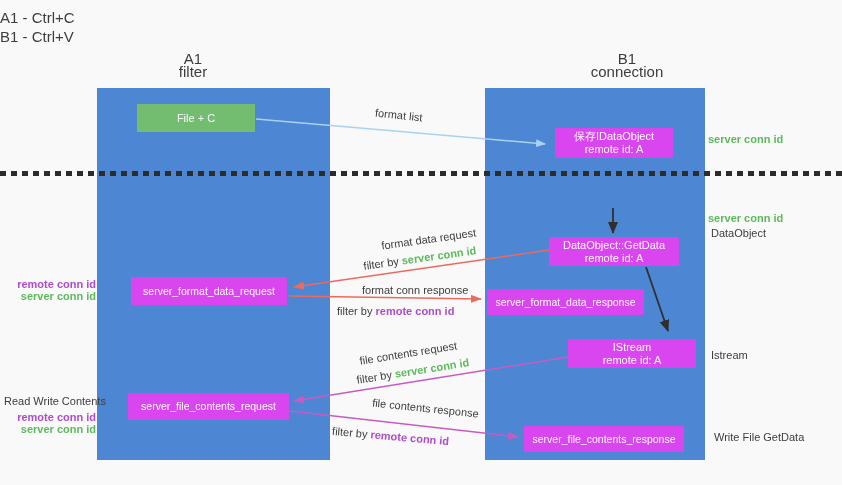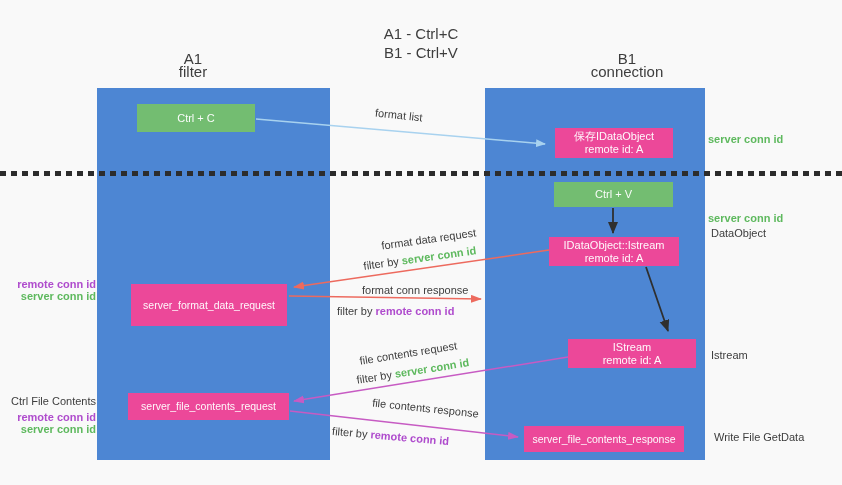--- a/index.html
+++ b/index.html
@@ -1,38 +1,38 @@
 <!DOCTYPE html>
 <html><head>
 <meta charset="utf-8">
 <style>
   html,body { margin:0; padding:0; }
   body { font-family:"Liberation Sans", sans-serif; background:#f9f9f9; }
   .stage { position:relative; width:842px; height:485px; background:#f9f9f9; overflow:hidden; }
 
-  .title { position:absolute; top:8px; left:0; width:842px; text-align:center;
-           font-size:15px; line-height:19px; color:#3d3d3d;margin-top:16px; }
+  .title { position:absolute; top:8px; left:0; width:842px; 
+           font-size:15px; line-height:19px; color:#3d3d3d; }
 
   .lane-header { position:absolute; top:52px; width:120px; text-align:center;
                  font-size:15px; line-height:13px; color:#3d3d3d; }
 
   .lane { position:absolute; top:88px; height:372px; background:#4d86d3; z-index:1; }
   .lane-a { left:97px;  width:233px; }
   .lane-b { left:485px; width:220px; }
 
   .dotted { position:absolute; left:0; top:171px; width:842px; height:5px; z-index:3;
             background:repeating-linear-gradient(90deg,#2c2c2c 0 6px,transparent 6px 11px); }
 
   svg.arrows { position:absolute; left:0; top:0; z-index:4; }
 
   .node { position:absolute; z-index:5; display:flex; flex-direction:column;
           align-items:center; justify-content:center; text-align:center;
           color:rgba(255,255,255,0.96); font-size:11px; line-height:13px; white-space:nowrap; }
   .node.green  { background:#73bd71; }
-  .node.orange { background:#ec4899; }
+  .node.orange { background:#d946ef; }
   .node.small-text { font-size:10.5px; }
 
   .edge-label { position:absolute; z-index:6; font-size:11px; color:#3d3d3d;
                 white-space:nowrap; transform-origin:center; }
   .side-label { position:absolute; z-index:6; font-size:11px; color:#3d3d3d; white-space:nowrap; }
   .side-pair  { position:absolute; z-index:6; left:4px; width:92px; text-align:right;
                 font-size:11px; line-height:11.5px; font-weight:bold; white-space:nowrap; }
   .right-align { left:4px; width:92px; text-align:right; }
   .green-text  { color:#5eb95e; font-weight:bold; }
   .purple-text { color:#af4ccd; font-weight:bold; }
@@ -79,41 +79,41 @@
     <path d="M256,119 L545,144" stroke="#a8d2ef" stroke-width="1.6" fill="none" marker-end="url(#ah-blue)"></path>
     <path d="M613,208 L613,233" stroke="#2f2f2f" stroke-width="1.8" fill="none" marker-end="url(#ah-black)"></path>
     <path d="M646,267 L668,331" stroke="#2f2f2f" stroke-width="1.8" fill="none" marker-end="url(#ah-black)"></path>
     <path d="M549,250 L294,287" stroke="#ed6a5e" stroke-width="1.5" fill="none" marker-end="url(#ah-red)"></path>
     <path d="M289,296 L481,299" stroke="#ed6a5e" stroke-width="1.5" fill="none" marker-end="url(#ah-red)"></path>
     <path d="M568,357 L294,401" stroke="#c75bc3" stroke-width="1.5" fill="none" marker-end="url(#ah-magenta)"></path>
     <path d="M290,411 L518,437" stroke="#c75bc3" stroke-width="1.5" fill="none" marker-end="url(#ah-magenta)"></path>
   </svg>
 
   <div class="node green" style="left:137px;top:104px;width:118px;height:28px">
-    <span>Ctrl + C</span>
+    <span>File + C</span>
   </div>
 
   <div class="node orange" style="left:555px;top:128px;width:118px;height:30px">
     <span>保存IDataObject</span>
     <span>remote id: A</span>
   </div>
 
-  <div class="node green" style="left:554px;top:182px;width:119px;height:25px">
-    <span>Ctrl + V</span>
-  </div>
 
   <div class="node orange" style="left:549px;top:237px;width:130px;height:29px">
-    <span>IDataObject::Istream</span>
+    <span>DataObject::GetData</span>
     <span>remote id: A</span>
   </div>
 
-  <div class="node orange small-text" style="left:131px;top:284px;width:156px;height:42px">
+  <div class="node orange small-text" style="left:131px;top:277px;width:156px;height:28px">
     <span>server_format_data_request</span>
   </div>
 
+  <div class="node orange small-text" style="left:487px;top:289px;width:157px;height:26px">
+    <span>server_format_data_response</span>
+  </div>
 
   <div class="node orange" style="left:568px;top:339px;width:128px;height:29px">
     <span>IStream</span>
     <span>remote id: A</span>
   </div>
 
   <div class="node orange small-text" style="left:524px;top:426px;width:160px;height:26px">
     <span>server_file_contents_response</span>
   </div>
 
@@ -145,21 +145,21 @@
   <div class="edge-label" style="left:332px;top:430px;transform:rotate(5deg)">
     <span>filter by</span>
     <span class="purple-text">remote conn id</span>
   </div>
 
   <div class="side-pair" style="top:279px">
     <div class="purple-text">remote conn id</div>
     <div class="green-text">server conn id</div>
   </div>
 
-  <div class="side-label right-align" style="top:395px">Ctrl File Contents</div>
+  <div class="side-label right-align" style="top:395px">Read Write Contents</div>
 
   <div class="side-pair" style="top:412px">
     <div class="purple-text">remote conn id</div>
     <div class="green-text">server conn id</div>
   </div>
 
   <div class="side-label green-text" style="left:708px;top:133px">server conn id</div>
   <div class="side-label green-text" style="left:708px;top:212px">server conn id</div>
   <div class="side-label" style="left:711px;top:227px">DataObject</div>
   <div class="side-label" style="left:711px;top:349px">Istream</div>

